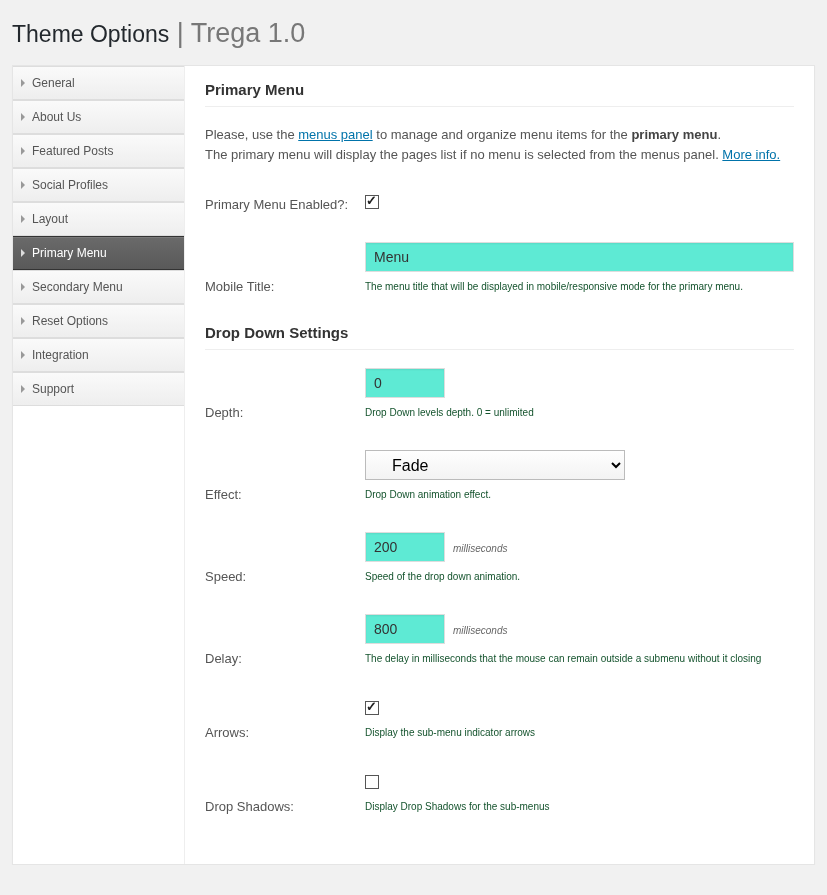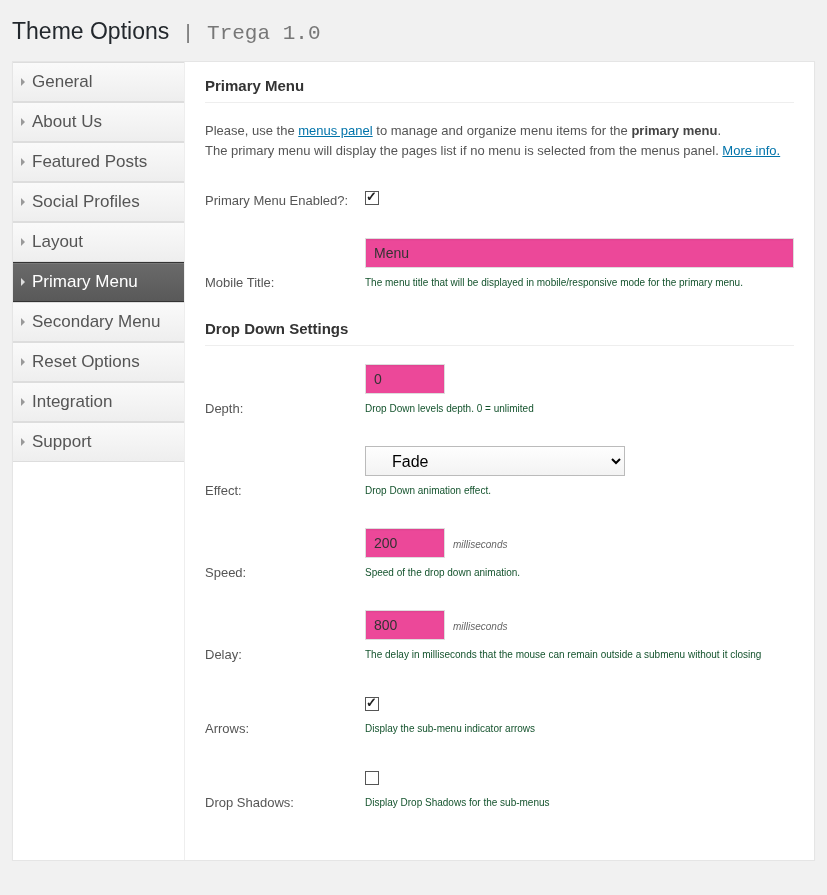--- a/index.html
+++ b/index.html
@@ -14,22 +14,21 @@
 }
 h1.page-title {
   font-size: 23px;
   font-weight: 400;
   color: #23282d;
   margin: 0 0 12px 0;
   padding: 9px 0 4px 0;
 }
 h1.page-title .sub {
   color: #777;
-  font-size: 21px;
-  font-family: Liberation Mono, monospace;
+  font-size: 27px;
 }
 .panel {
   background: #fff;
   border: 1px solid #e5e5e5;
   box-shadow: 0 1px 1px rgba(0,0,0,0.04);
   display: flex;
   min-height: 790px;
 }
 .sidebar {
   width: 172px;
@@ -47,21 +46,21 @@
   align-items: center;
   padding: 9px 10px 9px 8px;
   background: #f6f6f6;
   background: linear-gradient(to bottom, #fafafa, #eeeeee);
   border: 1px solid #ddd;
   border-left: none;
   border-right: none;
   margin-top: -1px;
   color: #555;
   text-decoration: none;
-  font-size: 17px;
+  font-size: 12px;
   cursor: pointer;
 }
 .sidebar li:first-child a { margin-top: 0; }
 .sidebar a.active {
   background: linear-gradient(to bottom, #6a6a6a, #595959);
   color: #fff;
   border: 1px solid #333;
   border-left: none;
   border-right: none;
   box-shadow: inset 0 1px 0 rgba(255,255,255,0.1);
@@ -114,21 +113,21 @@
   line-height: 1.4;
 }
 .unit {
   font-style: italic;
   color: #666;
   margin-left: 8px;
   font-size: 10px;
 }
 input[type=text] {
   border: 1px solid #ddd;
-  background: #ec4899;
+  background: #5eead4;
   box-shadow: inset 0 1px 2px rgba(0,0,0,0.07);
   padding: 6px 8px;
   font-size: 14px;
   color: #333;
 }
 input.wide { width: 100%; }
 input.narrow { width: 80px; }
 select {
   border: 1px solid #bbb;
   background: linear-gradient(to bottom,#fefefe,#f3f3f3);

